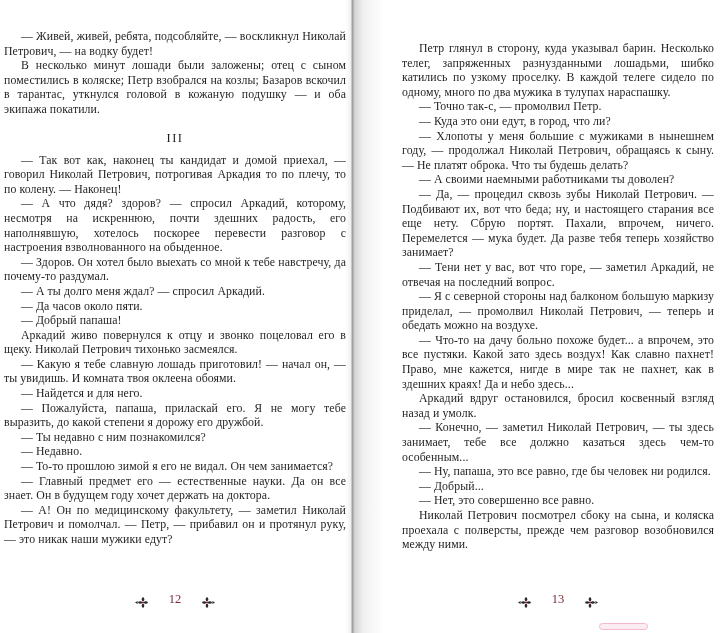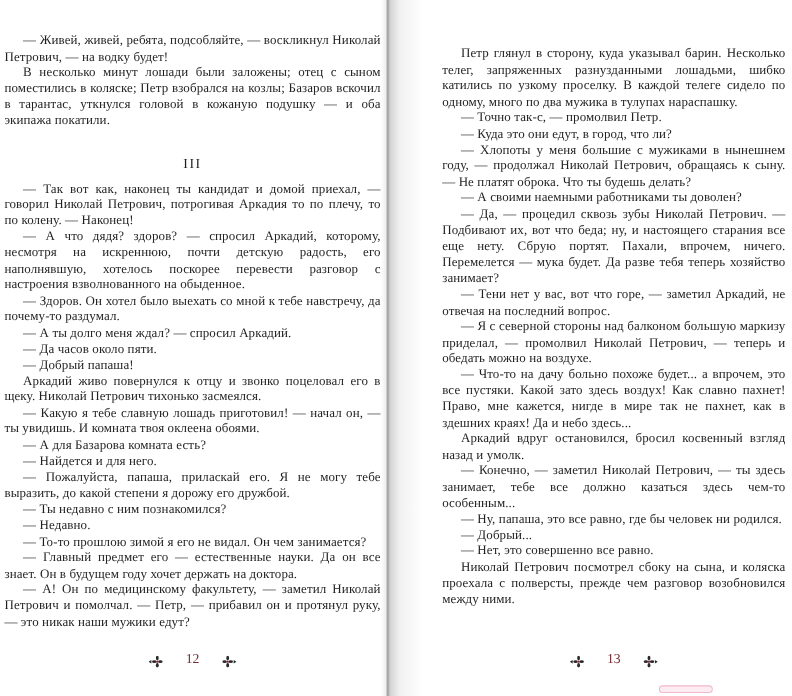--- a/index.html
+++ b/index.html
@@ -11,21 +11,21 @@
   .page { position: absolute; top: 0; bottom: 0; box-sizing: border-box; }
   .page-left  { left: 0;     width: 352px; padding: 29px 6px 0 4px; }
   .page-right { left: 354px; width: 366px; padding: 41px 6px 0 48px; }
   .para, p.para {
     margin: 0; text-indent: 17px; text-align: justify;
     font-size: 11.8px; line-height: 14.6px; color: #1f1f1f;
     letter-spacing: 0.1px;
   }
   .chapter-heading {
     text-align: center; font-size: 12.5px; font-weight: normal;
-    letter-spacing: 1.5px; margin: 25px 0 7px 0; color: #1f1f1f;
+    letter-spacing: 1.5px; margin: 14px 0 7px 0; color: #1f1f1f;
   }
   .folio {
     position: absolute; bottom: 26px; height: 15px;
     display: flex; justify-content: center; align-items: center; gap: 20px;
   }
   .page-left  .folio { left: 4px;  right: 6px; }
   .page-right .folio { left: 48px; right: 6px; }
   .folio-number { font-size: 12.5px; color: #7a2a33; }
   .ornament { display: inline-block; width: 14px; height: 11px; }
   .gutter {
@@ -48,28 +48,27 @@
 <div class="screen">
 
   <div class="page page-left">
     <div>
         <p class="para">— Живей, живей, ребята, подсобляйте, — воскликнул Николай Петрович, — на водку будет!</p>
         <p class="para">В несколько минут лошади были заложены; отец с сыном поместились в коляске; Петр взобрался на козлы; Базаров вскочил в тарантас, уткнулся головой в кожаную подушку — и оба экипажа покатили.</p>
       </div>
     <h3 class="chapter-heading">III</h3>
     <div>
         <p class="para">— Так вот как, наконец ты кандидат и домой приехал, — говорил Николай Петрович, потрогивая Аркадия то по плечу, то по колену. — Наконец!</p>
-        <p class="para">— А что дядя? здоров? — спросил Аркадий, которому, несмотря на искреннюю, почти детскую радость, его наполнявшую, хотелось поскорее перевести разговор с настроения взволнованного на обыденное.</p>
+        <p class="para">— А что дядя? здоров? — спросил Аркадий, которому, несмотря на искреннюю, почти здешних радость, его наполнявшую, хотелось поскорее перевести разговор с настроения взволнованного на обыденное.</p>
         <p class="para">— Здоров. Он хотел было выехать со мной к тебе навстречу, да почему-то раздумал.</p>
         <p class="para">— А ты долго меня ждал? — спросил Аркадий.</p>
         <p class="para">— Да часов около пяти.</p>
         <p class="para">— Добрый папаша!</p>
         <p class="para">Аркадий живо повернулся к отцу и звонко поцеловал его в щеку. Николай Петрович тихонько засмеялся.</p>
         <p class="para">— Какую я тебе славную лошадь приготовил! — начал он, — ты увидишь. И комната твоя оклеена обоями.</p>
-        <p class="para">— А для Базарова комната есть?</p>
         <p class="para">— Найдется и для него.</p>
         <p class="para">— Пожалуйста, папаша, приласкай его. Я не могу тебе выразить, до какой степени я дорожу его дружбой.</p>
         <p class="para">— Ты недавно с ним познакомился?</p>
         <p class="para">— Недавно.</p>
         <p class="para">— То-то прошлою зимой я его не видал. Он чем занимается?</p>
         <p class="para">— Главный предмет его — естественные науки. Да он все знает. Он в будущем году хочет держать на доктора.</p>
         <p class="para">— А! Он по медицинскому факультету, — заметил Николай Петрович и помолчал. — Петр, — прибавил он и протянул руку, — это никак наши мужики едут?</p>
       </div>
     <div class="folio">
       <span class="ornament">

